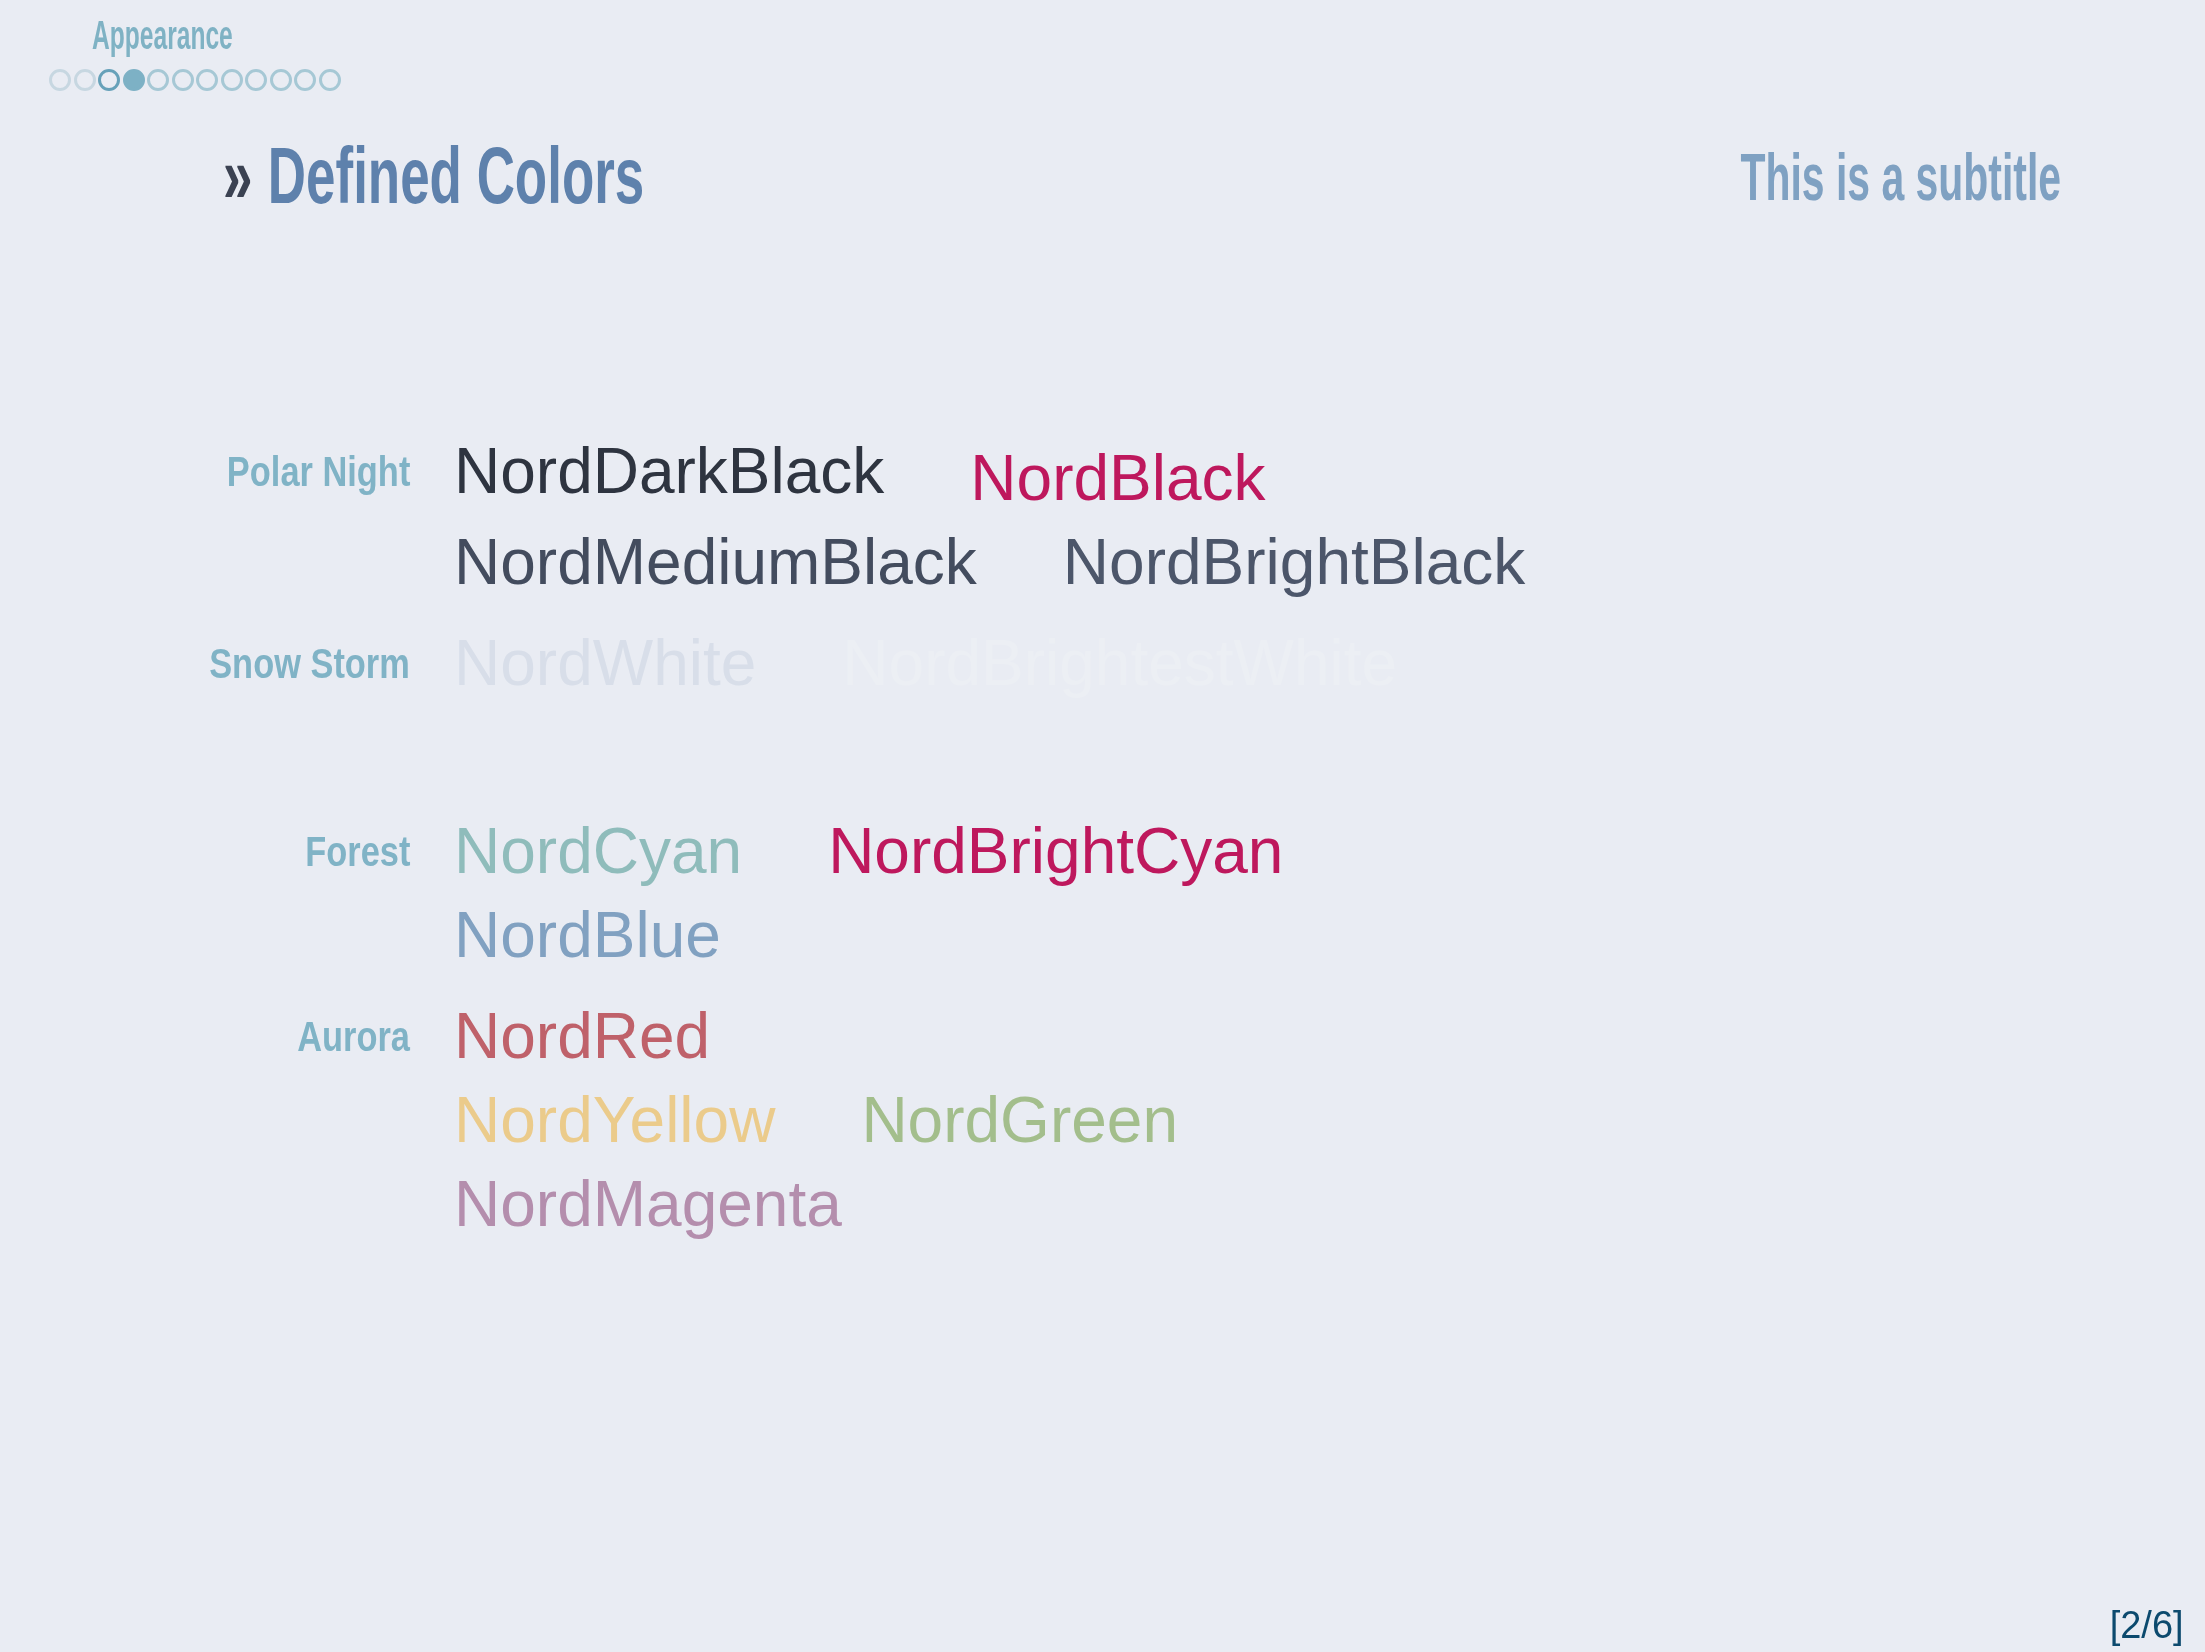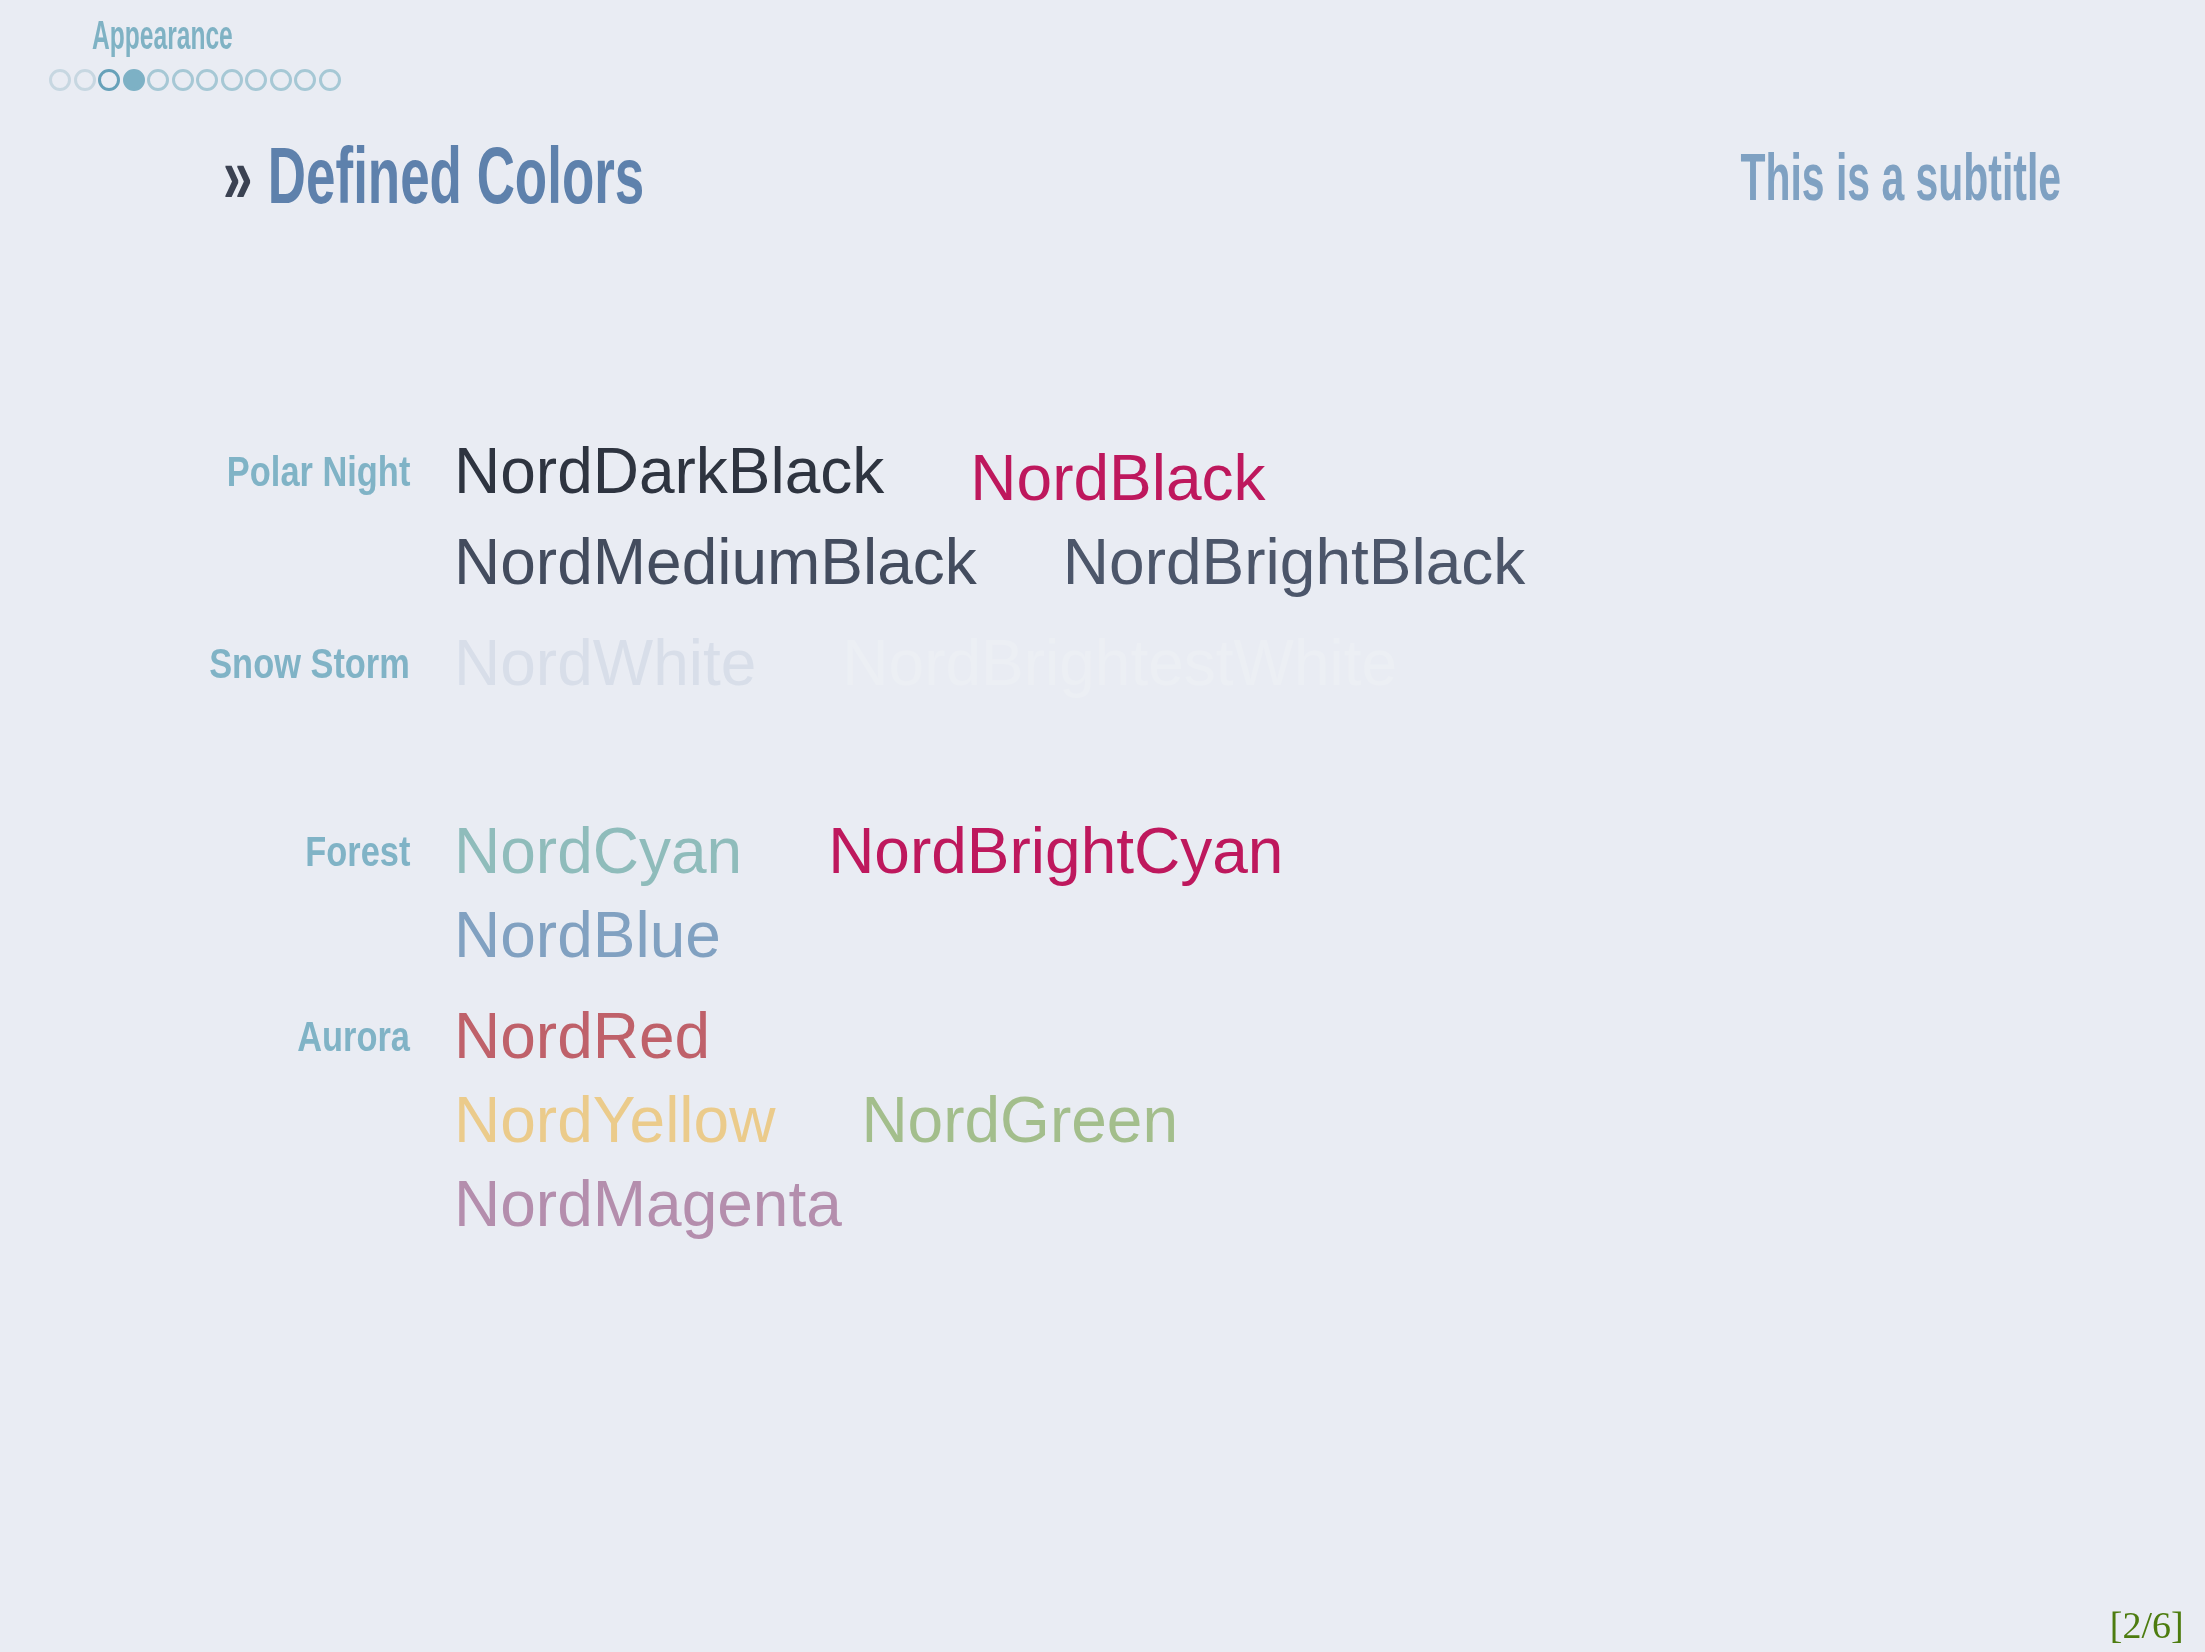--- a/index.html
+++ b/index.html
@@ -165,16 +165,16 @@
           <span class="color-name" style="color: rgb(163, 190, 140);">NordGreen</span>
         </div>
         <div class="line">
           <span class="color-name" style="color: rgb(180, 142, 173);">NordMagenta</span>
         </div>
       </div>
     </div>
 
   </div>
 
-  <div class="page-number" style="color: #4d7c0f; font-family: Liberation Serif, serif;">[2/6]</div>
+  <div class="page-number" style="color: #0c4a6e;">[2/6]</div>
 
 </div>
 
 
 </body></html>

